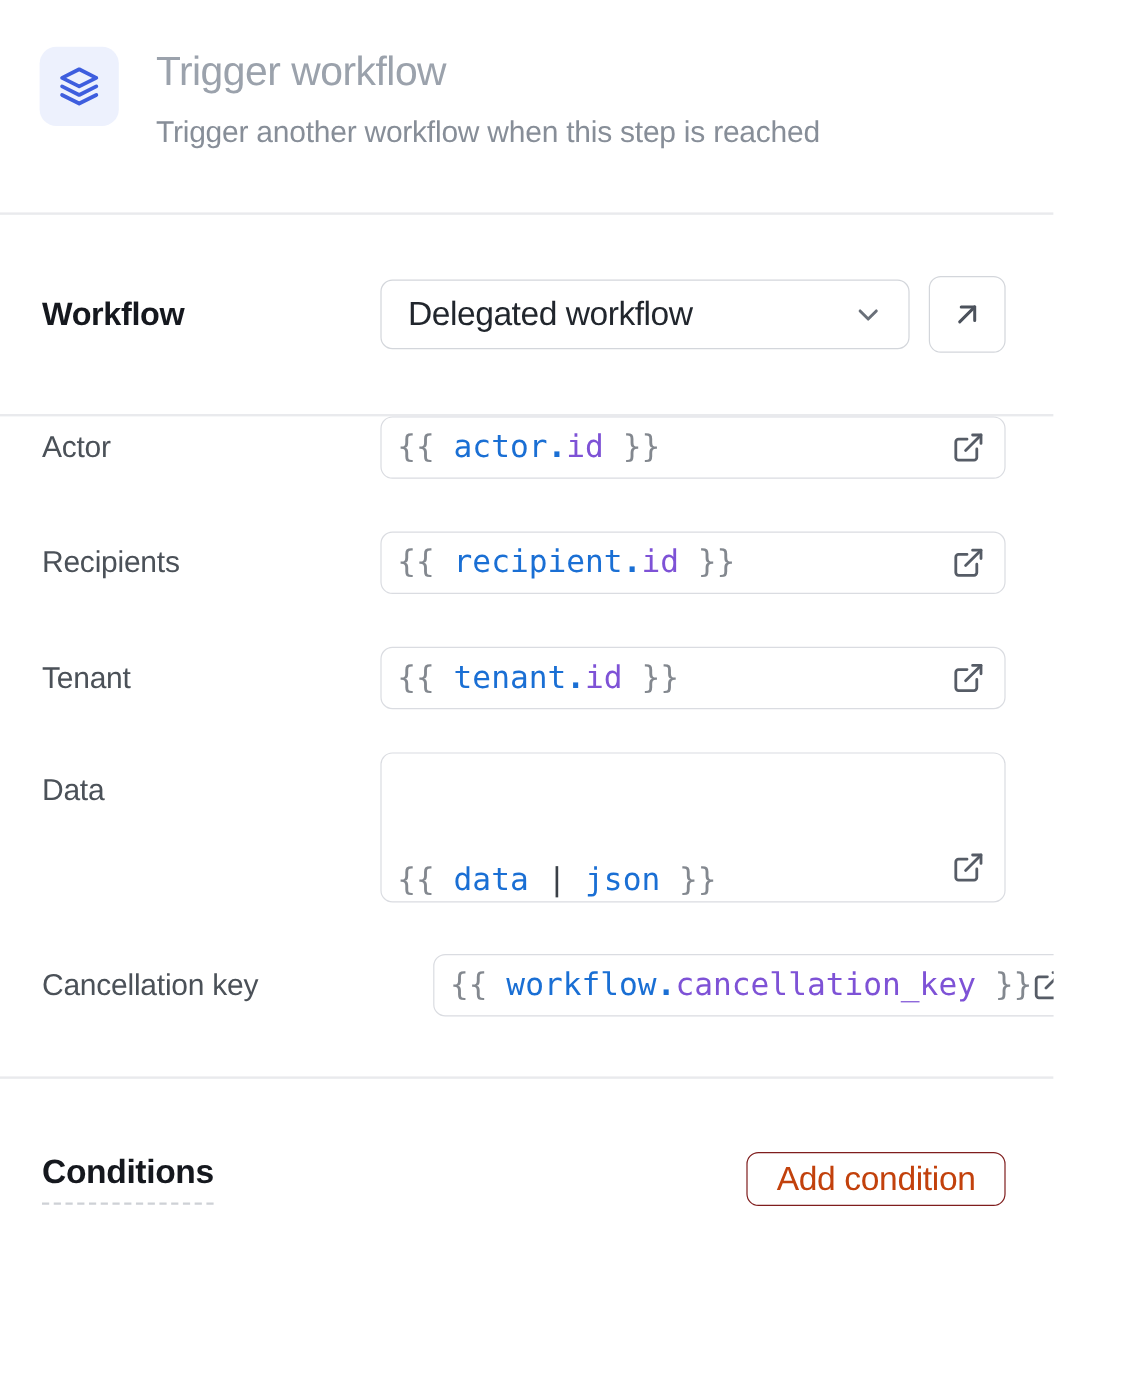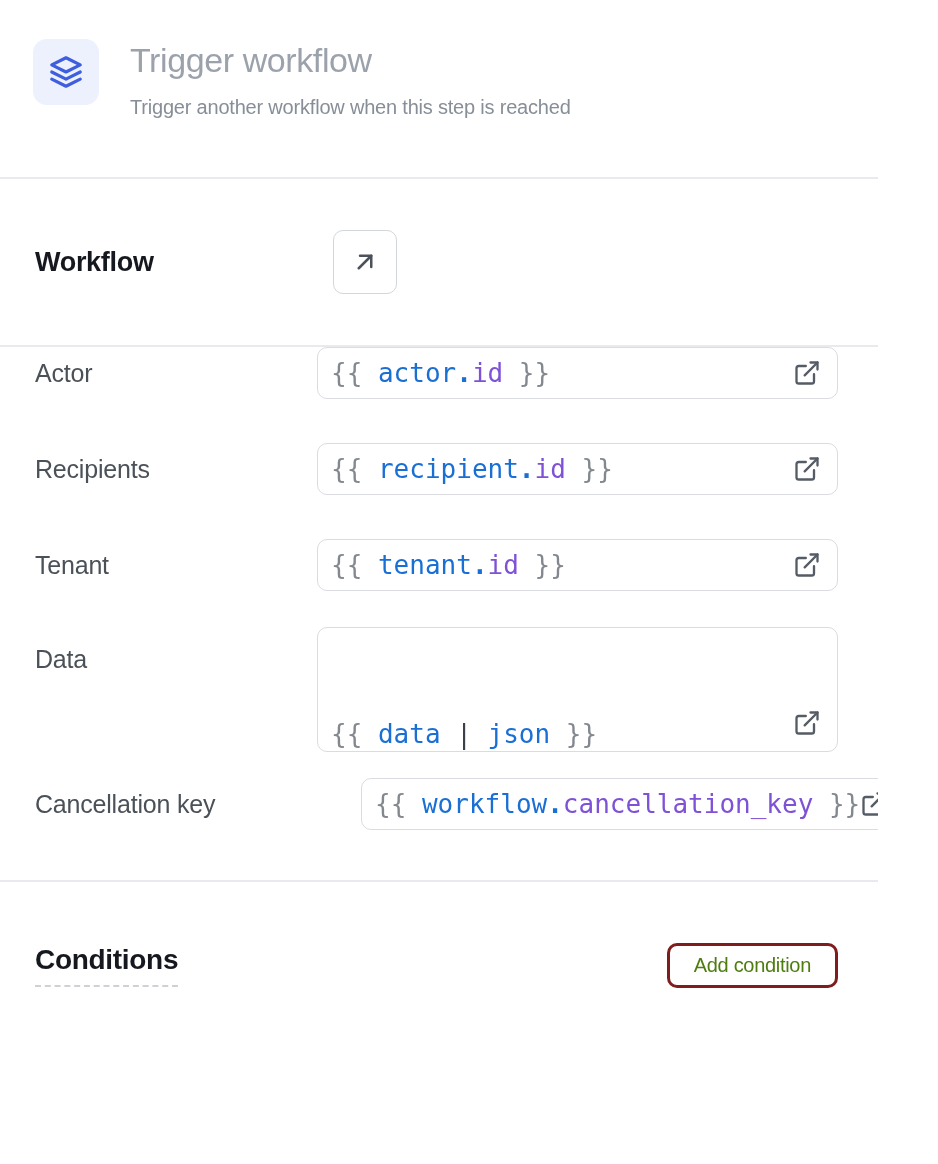--- a/index.html
+++ b/index.html
@@ -15,21 +15,21 @@
   
   .hdr { display:flex; align-items:flex-start; padding:39px 40px 0 33px; height:177px; }
   .icon-box {
     width:66px; height:66px; border-radius:14px;
     background:#edf1fd; color:#3e5ede;
     display:flex; align-items:center; justify-content:center;
     flex:none;
   }
   .hdr-text { margin-left:31px; padding-top:2px; }
   .hdr-title { font-size:34px; font-weight:400; color:#9ba2ac; letter-spacing:-0.4px; }
-  .hdr-sub { margin-top:16px; font-size:20px; font-weight:400; color:#878e98; letter-spacing:-0.2px; }
+  .hdr-sub { margin-top:16px; font-size:25px; font-weight:400; color:#878e98; letter-spacing:-0.2px; }
   .divider { border:none; height:2px; background:#e9eaed; width:100%; }
   
   .wf-row { display:flex; align-items:center; padding:51px 40px 51px 35px; }
   .wf-label { width:282px; flex:none; font-size:27px; font-weight:700; color:#15181e; letter-spacing:-0.3px; }
   .select {
     width:501px; height:58px; border:1px solid #d3d6db; border-radius:10px;
     background:#fff; display:flex; align-items:center; padding:0 20px 0 22px;
     cursor:pointer;
   }
   .select-value { font-size:28px; color:#21262d; letter-spacing:-0.4px; }
@@ -38,21 +38,21 @@
     margin-left:16px; width:64px; height:64px; flex:none;
     border:1px solid #d3d6db; border-radius:10px; background:#fff;
     display:flex; align-items:center; justify-content:center;
     color:#4c525c; cursor:pointer;
   }
   
   .fields-sec { padding:0 40px 50px 35px; }
   .sec-heading { margin-top:52px; margin-bottom:42px; font-size:28px; font-weight:700; color:#15181e; letter-spacing:-0.3px; line-height:34px; }
   .field-row { display:flex; align-items:center; margin-bottom:44px; }
   .field-row:nth-child(3) { margin-bottom:36px; }
-  .field-row:nth-child(4) { margin-bottom:26px; }
+  .field-row:nth-child(4) { margin-bottom:43px; }
   .field-row:nth-child(5) { margin-bottom:0;gap:44px; }
   .field-row.multiline { align-items:flex-start; }
   .field-label { width:282px; flex:none; font-size:25px; color:#4b5158; letter-spacing:-0.2px; }
   .field-row.multiline .field-label { padding-top:15px; line-height:34px; }
   .field-input {
     position:relative; flex:1; height:52px;
     border:1px solid #dadce1; border-radius:10px; background:#fff;
     display:flex; align-items:center; padding:0 16px 0 13px;
     cursor:text;
   }
@@ -66,23 +66,23 @@
   .tok-plain { color:#3a4047; }
   .ext-btn { margin-left:auto; display:flex; color:#565c66; cursor:pointer; flex:none; }
   .field-input.multiline .ext-btn { position:absolute; right:16px; bottom:14px; margin-left:0; }
   
   .cond-row { display:flex; align-items:center; justify-content:space-between; padding:61px 40px 0 35px; }
   .cond-heading {
     font-size:28px; font-weight:700; color:#15181e; letter-spacing:-0.3px;
     border-bottom:2px dashed #ced1d6; padding-bottom:9px;
   }
   .add-btn {
-    height:45px; padding:0 24px; border:3px solid #7f1d1d; border-radius:10px;
+    height:45px; padding:0 24px; border:1px solid #7f1d1d; border-radius:10px;
     background:#fff; font-family:"Liberation Sans", sans-serif;
-    font-size:20px; font-weight:500; color:#4d7c0f; letter-spacing:-0.3px;
+    font-size:28px; font-weight:500; color:#c2410c; letter-spacing:-0.3px;
     display:flex; align-items:center; cursor:pointer;
   }
   svg { display:block; }
 </style>
 </head>
 <body>
 
 <div class="page">
 
   <div class="hdr">
@@ -98,20 +98,28 @@
     <div class="hdr-text">
       <div class="hdr-title">Trigger workflow</div>
       <div class="hdr-sub">Trigger another workflow when this step is reached</div>
     </div>
   </div>
 
   <hr class="divider">
 
   <div class="wf-row">
     <div class="wf-label">Workflow</div>
+    <div class="select">
+      <span class="select-value">Delegated workflow</span>
+      <span class="chev">
+        <svg width="27" height="27" viewBox="0 0 24 24" fill="none" stroke="currentColor" stroke-width="2.2" stroke-linecap="round" stroke-linejoin="round">
+          <polyline points="6 9 12 15 18 9"></polyline>
+        </svg>
+      </span>
+    </div>
     <div class="sq-btn">
       <span>
         <svg width="30" height="30" viewBox="0 0 24 24" fill="none" stroke="currentColor" stroke-width="2" stroke-linecap="round" stroke-linejoin="round">
           <line x1="7" y1="17" x2="17" y2="7"></line>
           <polyline points="8 7 17 7 17 16"></polyline>
         </svg>
       </span>
     </div>
   </div>
 

